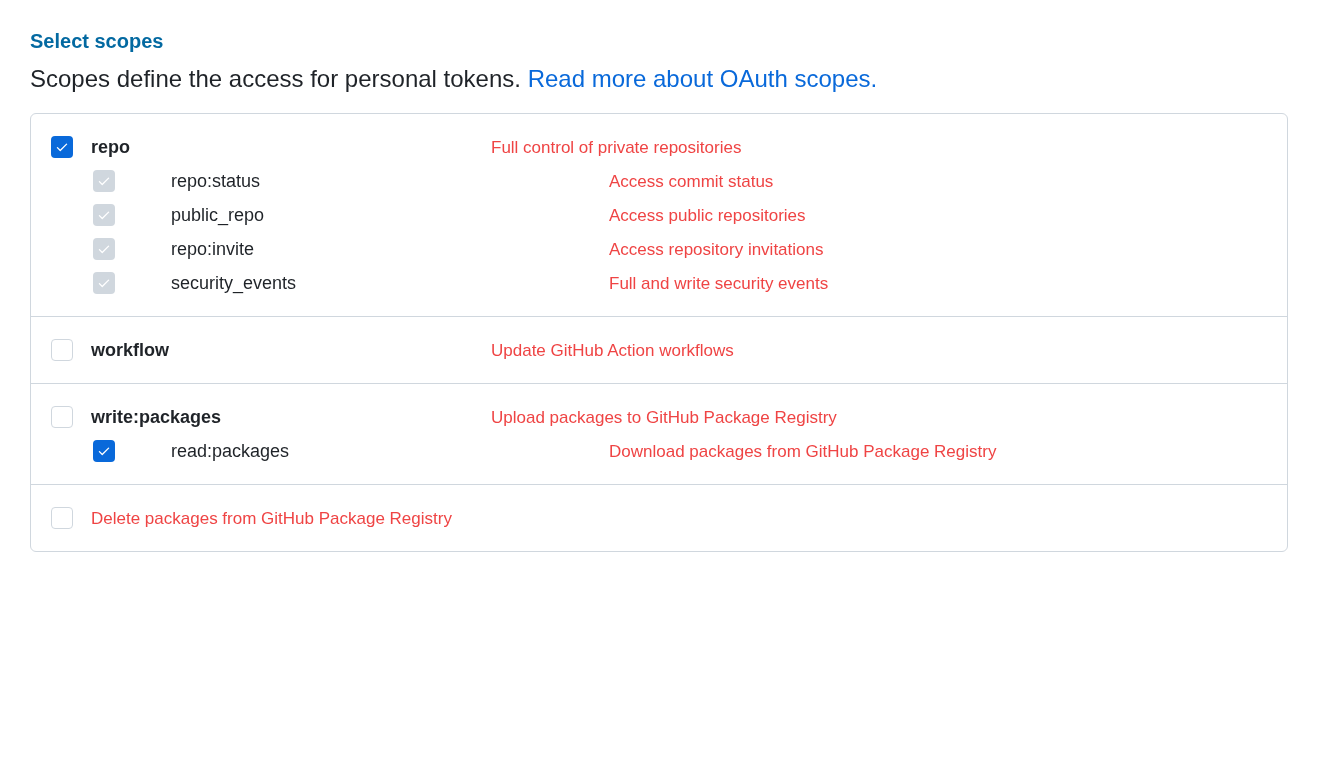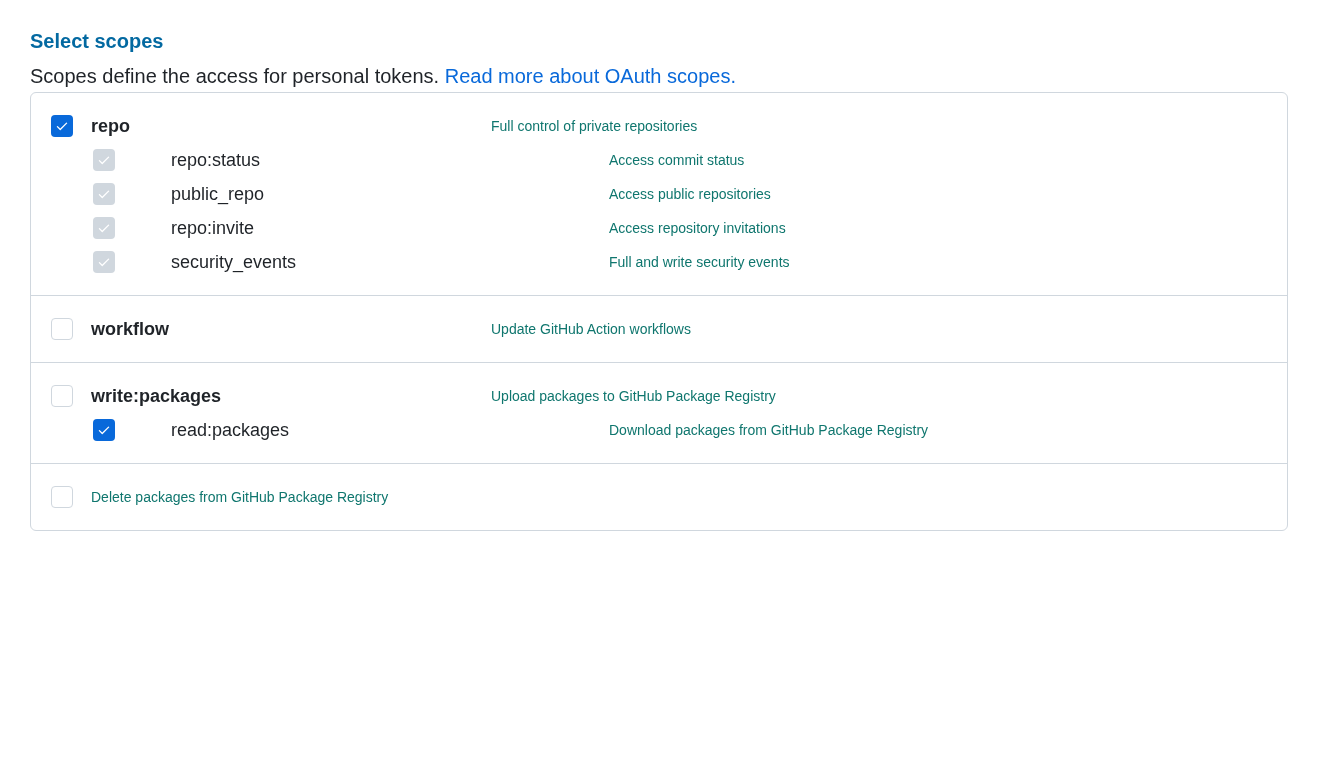--- a/index.html
+++ b/index.html
@@ -14,43 +14,43 @@
       background: #ffffff;
       padding: 30px;
     }
     .section-title {
       font-size: 20px;
       font-weight: 600;
       margin-bottom: 12px;
       color: #0369a1;
     }
     .section-description {
-      font-size: 20px;
+      font-size: 24px;
       color: #1f2328;
-      margin-bottom: 4px;
+      margin-bottom: 20px;
     }
     .section-description a {
       color: #0969da;
       text-decoration: none;
     }
     .scopes-container {
       border: 1px solid #d0d7de;
       border-radius: 6px;
       overflow: hidden;
     }
     .scope-group {
       border-bottom: 1px solid #d0d7de;
       padding: 16px 20px;
     }
     .scope-group:last-child {
       border-bottom: none;
     }
     .scope-row {
       display: flex;
-      align-items: center;
+      align-items: flex-end;
       padding: 6px 0;
     }
     .scope-row.child {
       padding-left: 42px;
       gap: 38px;
     }
     .checkbox-wrapper {
       flex-shrink: 0;
       width: 22px;
       height: 22px;
@@ -87,22 +87,22 @@
     }
     .scope-label {
       font-size: 18px;
       color: #1f2328;
       cursor: pointer;
     }
     .scope-label.bold {
       font-weight: 600;
     }
     .scope-description {
-      font-size: 14px;
-      color: #0f766e;
+      font-size: 17px;
+      color: #ef4444;
       flex: 1;
     }
   </style>
 </head>
 <body>
 
 <h2 class="section-title">Select scopes</h2>
 
 <p class="section-description">
   <span>Scopes define the access for personal tokens. </span><a href="#">Read more about OAuth scopes.</a>

